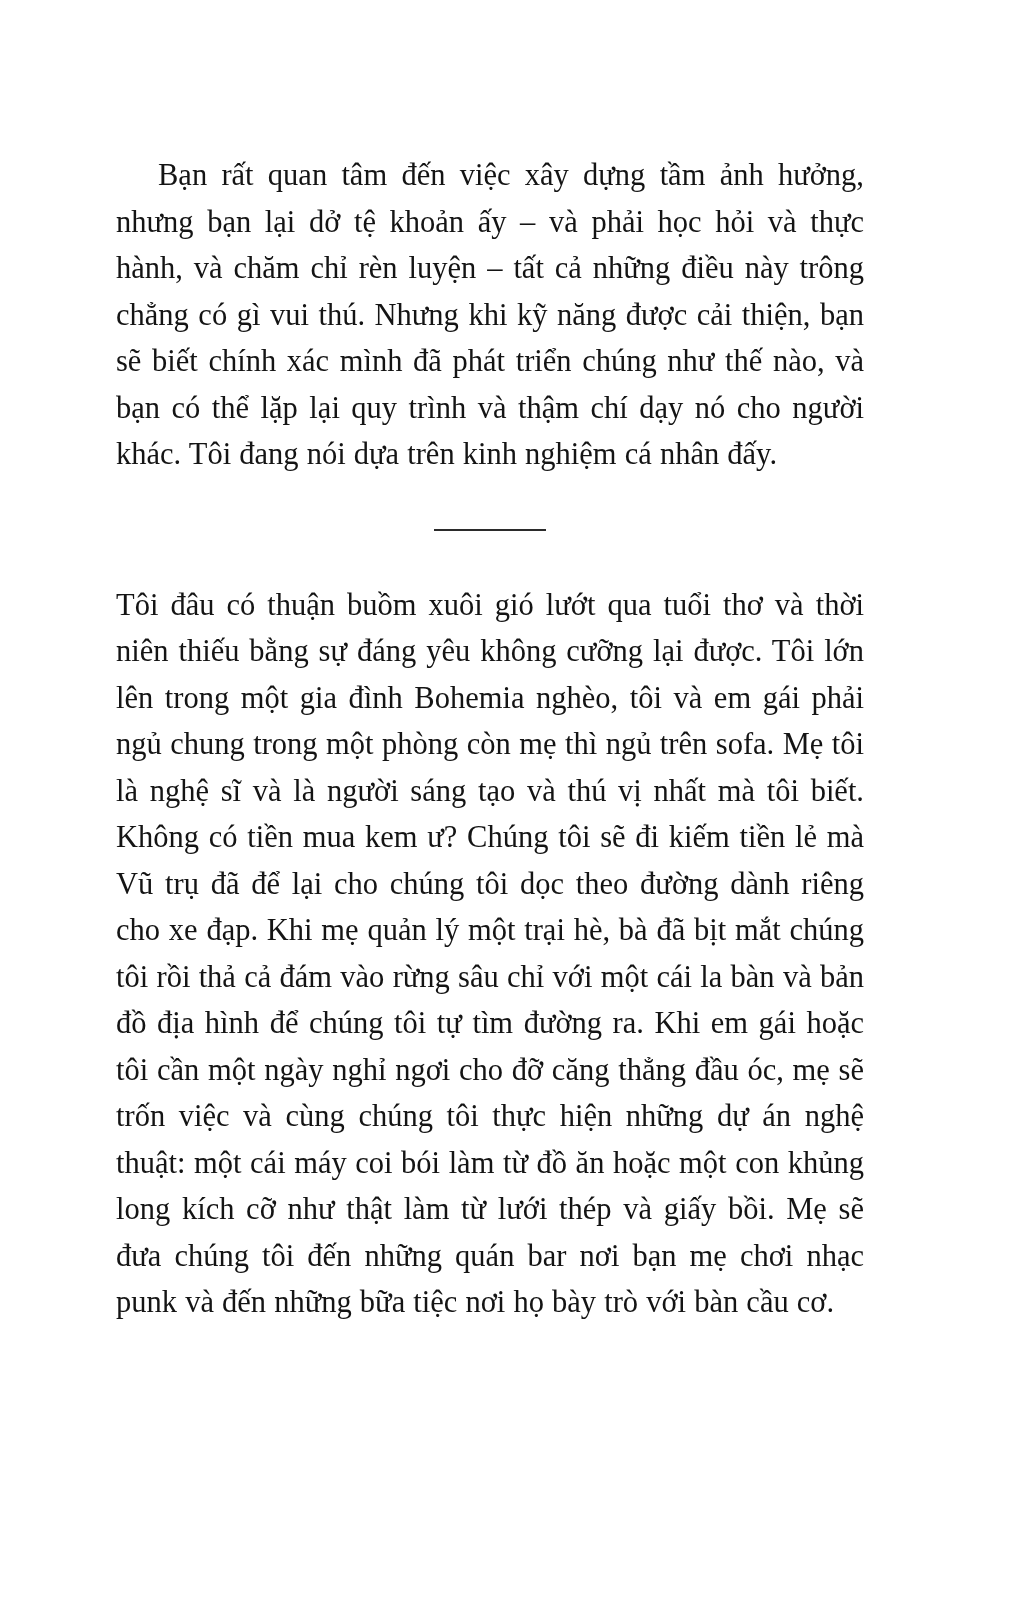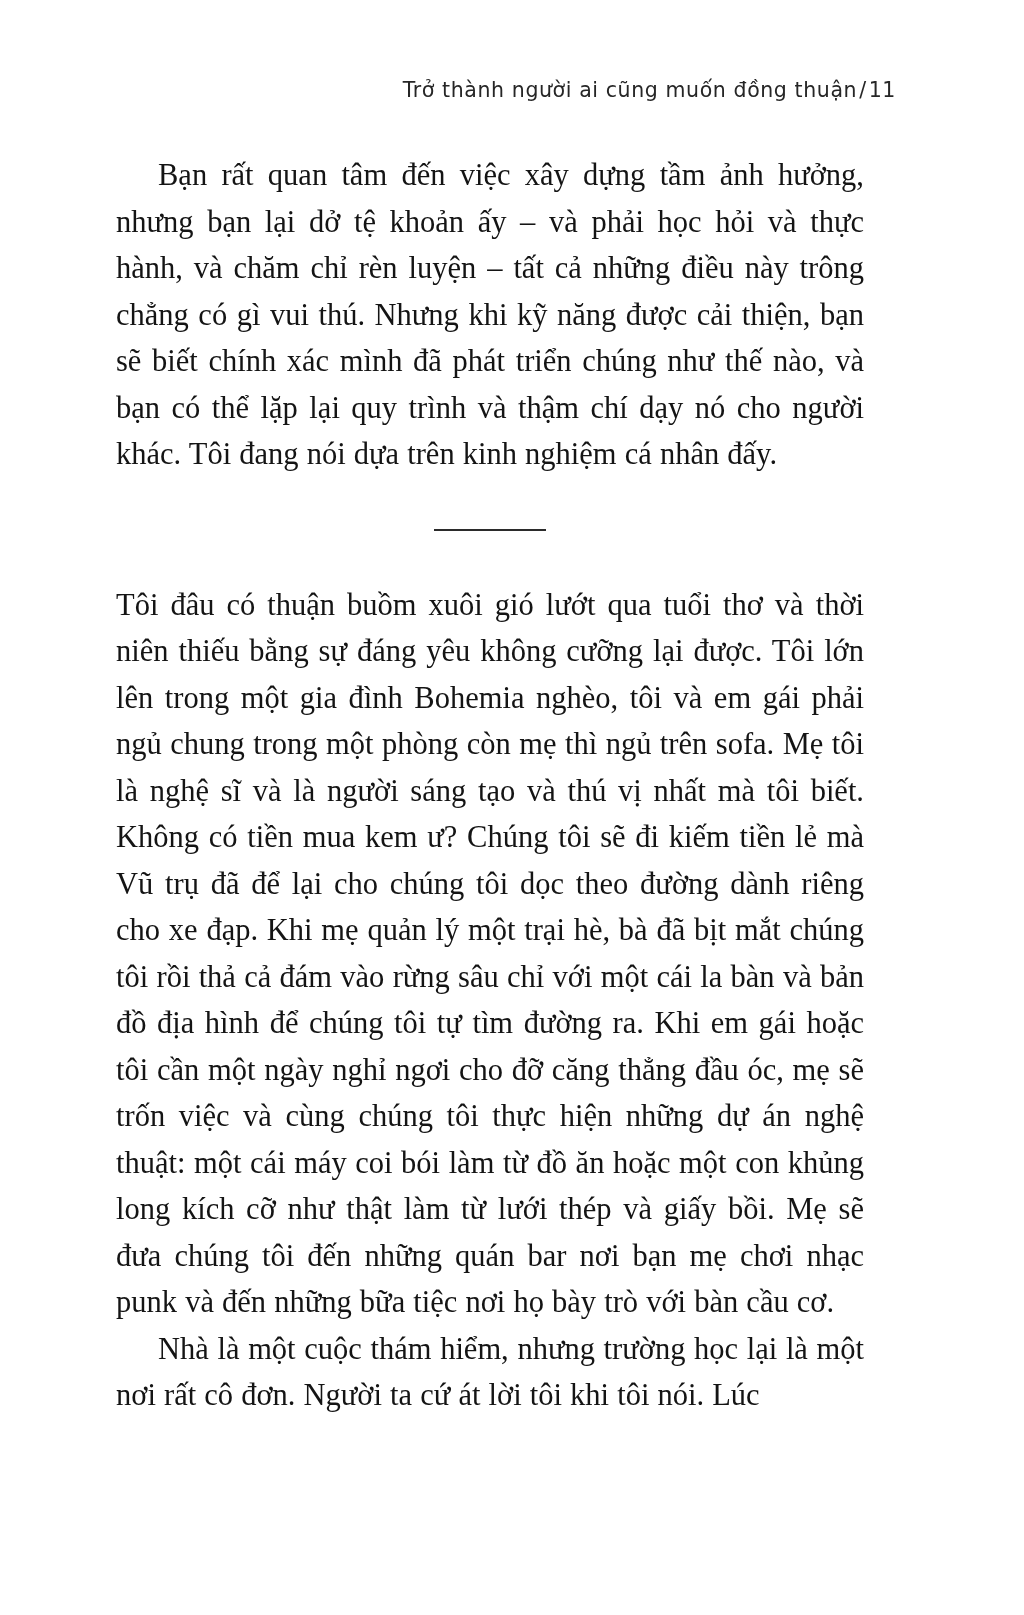--- a/index.html
+++ b/index.html
@@ -72,31 +72,27 @@
   }
   .tight-last {
     text-align: left;
   }
 </style>
 </head>
 <body>
 
 <div class="page">
 
-  <div class="running-head">
-    <span>Trở thành người ai cũng muốn đồng thuận</span><span class="sep">/</span><span class="folio">11</span>
-  </div>
 
   <div class="body-col">
 
     <p class="para indent">Bạn rất quan tâm đến việc xây dựng tầm ảnh hưởng, nhưng bạn lại dở tệ khoản ấy – và phải học hỏi và thực hành, và chăm chỉ rèn luyện – tất cả những điều này trông chẳng có gì vui thú. Nhưng khi kỹ năng được cải thiện, bạn sẽ biết chính xác mình đã phát triển chúng như thế nào, và bạn có thể lặp lại quy trình và thậm chí dạy nó cho người khác. Tôi đang nói dựa trên kinh nghiệm cá nhân đấy.</p>
 
     <div class="divider-wrap">
       <div class="divider"></div>
     </div>
 
     <p class="para">Tôi đâu có thuận buồm xuôi gió lướt qua tuổi thơ và thời niên thiếu bằng sự đáng yêu không cưỡng lại được. Tôi lớn lên trong một gia đình Bohemia nghèo, tôi và em gái phải ngủ chung trong một phòng còn mẹ thì ngủ trên sofa. Mẹ tôi là nghệ sĩ và là người sáng tạo và thú vị nhất mà tôi biết. Không có tiền mua kem ư? Chúng tôi sẽ đi kiếm tiền lẻ mà Vũ trụ đã để lại cho chúng tôi dọc theo đường dành riêng cho xe đạp. Khi mẹ quản lý một trại hè, bà đã bịt mắt chúng tôi rồi thả cả đám vào rừng sâu chỉ với một cái la bàn và bản đồ địa hình để chúng tôi tự tìm đường ra. Khi em gái hoặc tôi cần một ngày nghỉ ngơi cho đỡ căng thẳng đầu óc, mẹ sẽ trốn việc và cùng chúng tôi thực hiện những dự án nghệ thuật: một cái máy coi bói làm từ đồ ăn hoặc một con khủng long kích cỡ như thật làm từ lưới thép và giấy bồi. Mẹ sẽ đưa chúng tôi đến những quán bar nơi bạn mẹ chơi nhạc punk và đến những bữa tiệc nơi họ bày trò với bàn cầu cơ.</p>
 
-    <p class="para indent tight-last">Nhà là một cuộc thám hiểm, nhưng trường học lại là một nơi rất cô đơn. Người ta cứ át lời tôi khi tôi nói. Lúc</p>
 
   </div>
 
 </div>
 
 </body></html>

